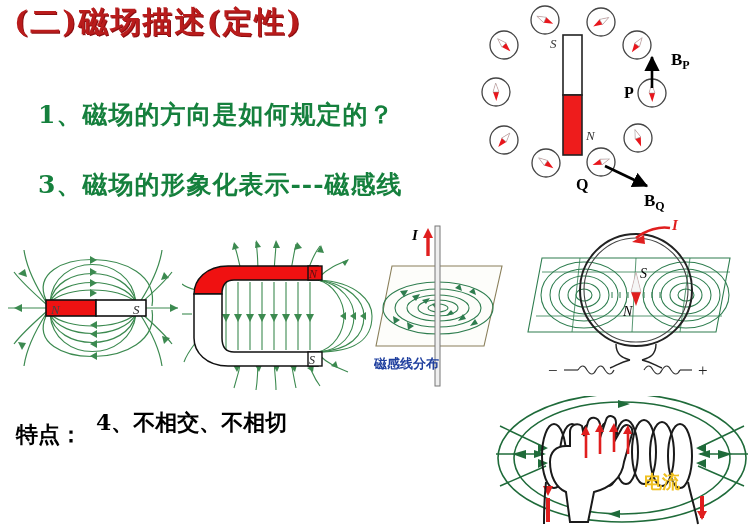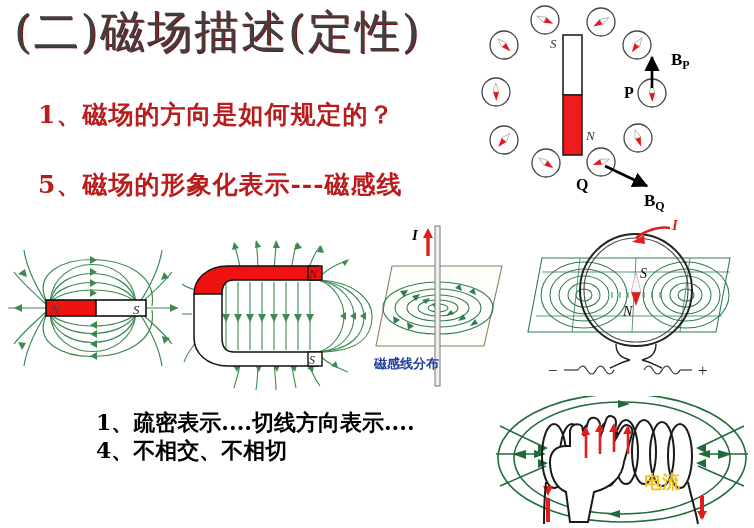--- a/index.html
+++ b/index.html
@@ -6,29 +6,29 @@
   body{
     width:754px;height:528px;background:#ffffff;overflow:hidden;
     font-family:"Liberation Serif","DejaVu Serif",serif;
     position:relative;
   }
   .slide{position:relative;width:754px;height:528px;}
 
   
   .title{
     position:absolute;left:14px;top:2px;
-    font-size:45px;font-weight:normal;color:#404040;
+    font-size:30px;font-weight:bold;color:#b91c1c;
     letter-spacing:2px;white-space:nowrap;
     font-family:"DejaVu Serif","Liberation Serif",serif;
     text-shadow:1px 1px 0 #8a0d10;
   }
 
   
   .qline{
-    position:absolute;font-size:25px;font-weight:bold;color:#b91c1c;
+    position:absolute;font-size:25px;font-weight:bold;color:#15803d;
     white-space:nowrap;letter-spacing:1px;
     font-family:"DejaVu Serif","Liberation Serif",serif;
   }
   .q1{left:38px;top:98px;}
   .q2{left:38px;top:168px;}
 
   
   .feat-label{
     position:absolute;left:16px;top:420px;font-size:22px;font-weight:bold;
     font-family:"DejaVu Serif","Liberation Serif",serif;color:#000;
@@ -53,21 +53,21 @@
   .lbl{font-family:"Liberation Serif","DejaVu Serif",serif;}
 </style>
 </head>
 <body>
 
 <div class="slide">
 
   <div class="title">(二)磁场描述(定性)</div>
 
   <div class="qline q1">1、磁场的方向是如何规定的？</div>
-  <div class="qline q2">5、磁场的形象化表示---磁感线</div>
+  <div class="qline q2">3、磁场的形象化表示---磁感线</div>
 
   <div class="fig fig-compass">
     <svg width="292" height="214" viewBox="0 0 292 214">
       <defs>
         <marker id="blkArrow" markerWidth="7" markerHeight="7" refX="5.5" refY="3" orient="auto">
           <path d="M0,0 L6,3 L0,6 z" fill="#000"></path>
         </marker>
       </defs>
 
       <g>
@@ -465,18 +465,18 @@
 
       <g fill="none" stroke="#1a1a1a" stroke-width="2">
         <path d="M54,86 C52,104 52,116 52,128"></path>
         <path d="M196,86 C200,104 204,116 206,128"></path>
       </g>
 
       <text x="152" y="92" font-size="18" font-weight="bold" fill="#f0c020" font-family="DejaVu Sans, Liberation Sans, sans-serif">电流</text>
     </svg>
   </div>
 
+  <div class="feat-label">特点：</div>
   <div class="feat-list">
-    <div class="feat-item">1、疏密表示....切线方向表示....</div>
     <div class="feat-item">4、不相交、不相切</div>
   </div>
 
 </div>
 
 </body></html>

